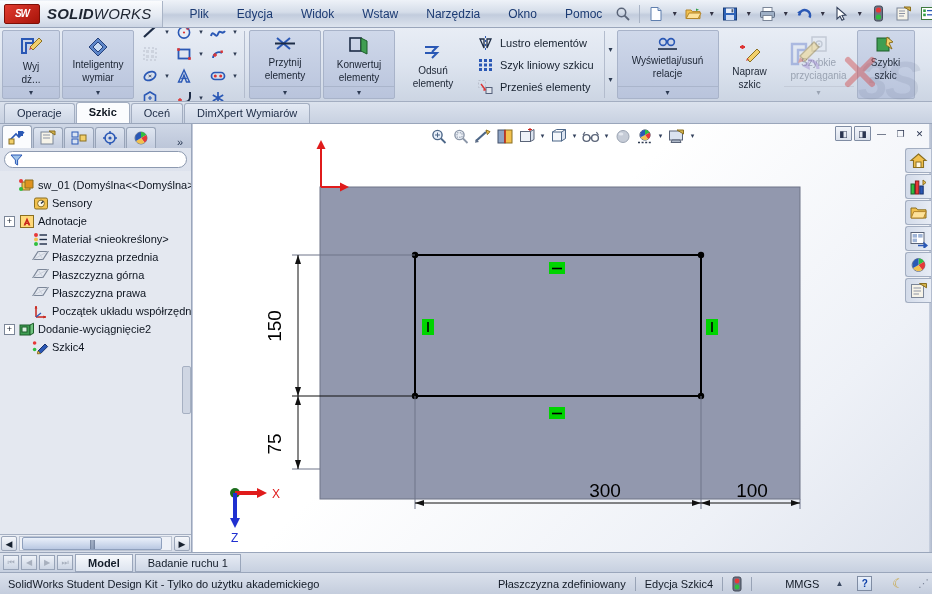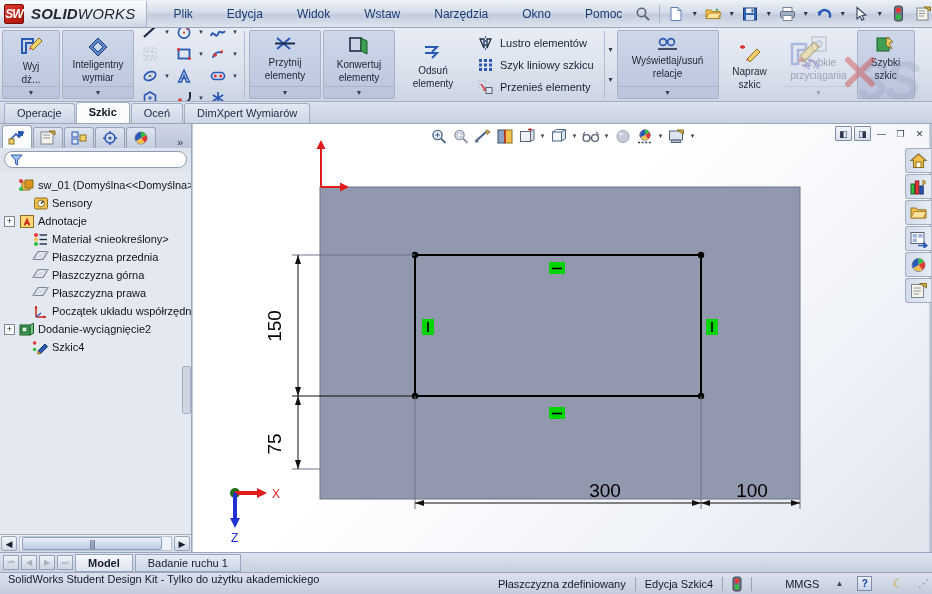--- a/index.html
+++ b/index.html
@@ -18,31 +18,31 @@
     background: linear-gradient(to bottom, #eef2f8 0%, #d5dde9 45%, #c2ccdd 55%, #dde4ee 100%);
     border-bottom: 1px solid #9aa6bb;
     display: flex; align-items: center;
   }
   .sw-logo-box {
     display: flex; align-items: center; height: 26px; padding: 0 10px 0 4px;
     background: linear-gradient(to bottom, #fbfcfe, #e3e9f2 60%, #ccd5e4);
     border-right: 1px solid #a9b4c6;
   }
   .sw-mark {
-    width: 20px; height: 20px; margin-right: 7px;
+    width: 36px; height: 20px; margin-right: 7px;
     background: linear-gradient(145deg, #e23b30, #a81409);
     border: 1px solid #7d0f06; border-radius: 2px;
-    color: #fff; font-size: 12px; font-weight: bold; font-style: italic;
+    color: #fff; font-size: 10px; font-weight: bold; font-style: italic;
     display: flex; align-items: center; justify-content: center;
     letter-spacing: -1px;
   }
   .sw-word { font-size: 15px; font-weight: bold; font-style: italic; color: #1d2430; letter-spacing: .2px; }
   .sw-word b { font-weight: bold; margin-top: 40px; }
   .sw-word span.light { font-weight: normal; }
-  .menu { display: flex; align-items: center; margin-left: 18px; gap: 16px; }
+  .menu { display: flex; align-items: center; margin-left: 18px; gap: 10px; }
   .menu-item {
     padding: 3px 9px; color: #1c3b73; font-size: 12px; border-radius: 2px; cursor: default;
   }
   .tb-right { margin-left: auto; display: flex; align-items: center; gap: 1px; padding-right: 4px; }
   .tbtn {
     width: 24px; height: 22px; display: flex; align-items: center; justify-content: center;
     border-radius: 2px; position: relative;
   }
   .caret { width: 11px; height: 22px; display: flex; align-items: center; justify-content: center;
            color: #334; font-size: 8px; }
@@ -165,21 +165,21 @@
           font-size: 8px; color: #2c3a52; }
   .navb.dis { color: #a8b0be; }
   .dtab { padding: 2px 12px; font-size: 11px; color: #131c29;
           background: linear-gradient(to bottom,#e6ebf4,#cdd6e5); border: 1px solid #9aa6bb; }
   .dtab.active { font-weight: bold; background: linear-gradient(to bottom,#f7f9fc,#dde4ef); }
 
   
   .statusbar {
     position: absolute; left: 0; top: 572px; width: 932px; height: 22px;
     background: linear-gradient(to bottom, #dbe1ec, #c4cddd);
-    border-top: 1px solid #9aa6bb; display: flex; font-size: 11px; color: #121a26;
+    border-top: 1px solid #9aa6bb; display: flex; align-items: center; font-size: 11px; color: #121a26;
   }
   .st-left { padding-left: 8px; }
   .st-sep { width: 1px; height: 14px; background: #98a3b6; margin: 0 9px; }
   .st-right { margin-left: auto; display: flex; align-items: center; padding-right: 4px; }
   .qmark { width: 15px; height: 15px; background: linear-gradient(to bottom,#e9f0fb,#c8d6ea);
            border: 1px solid #7f8ca3; color: #0b3fa8; font-weight: bold; font-size: 10px;
            display:flex; align-items:center; justify-content:center; }
 
   
   .taskpane {

